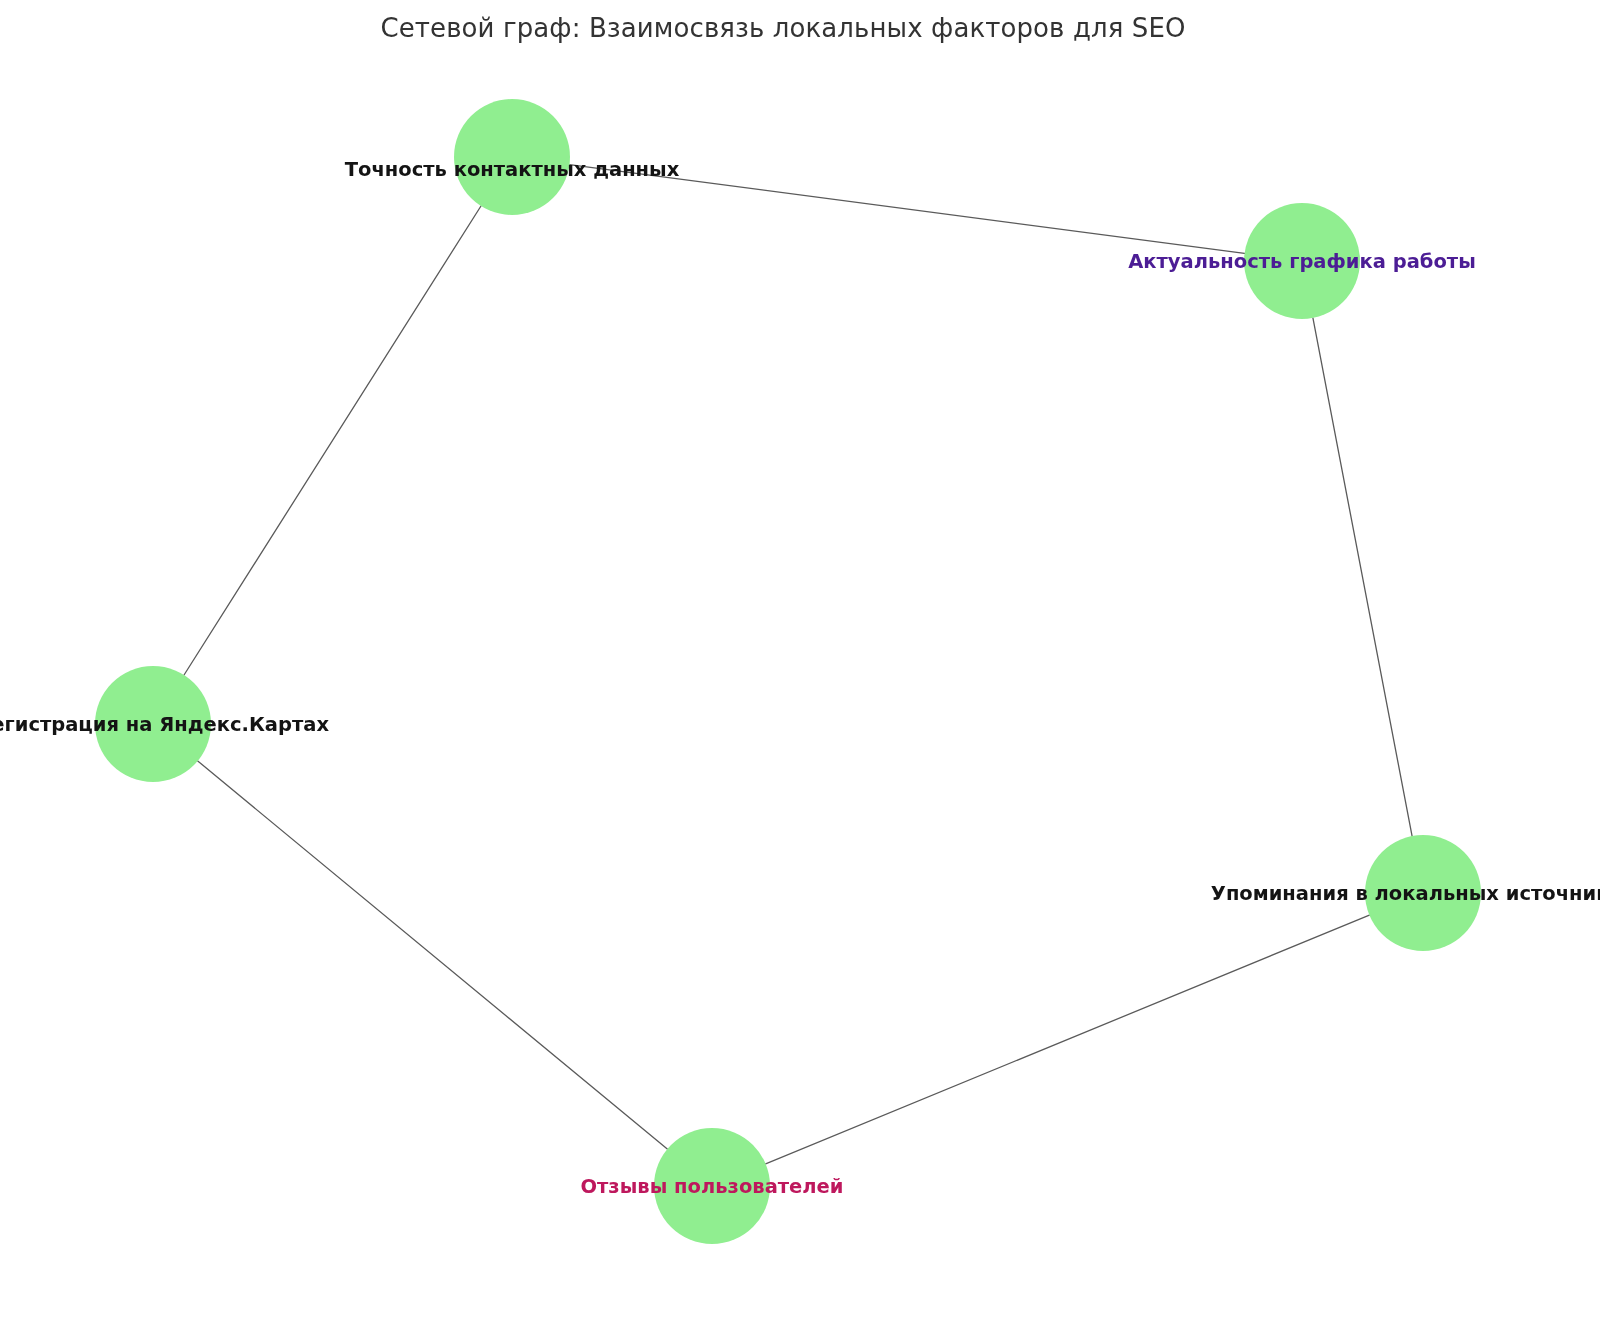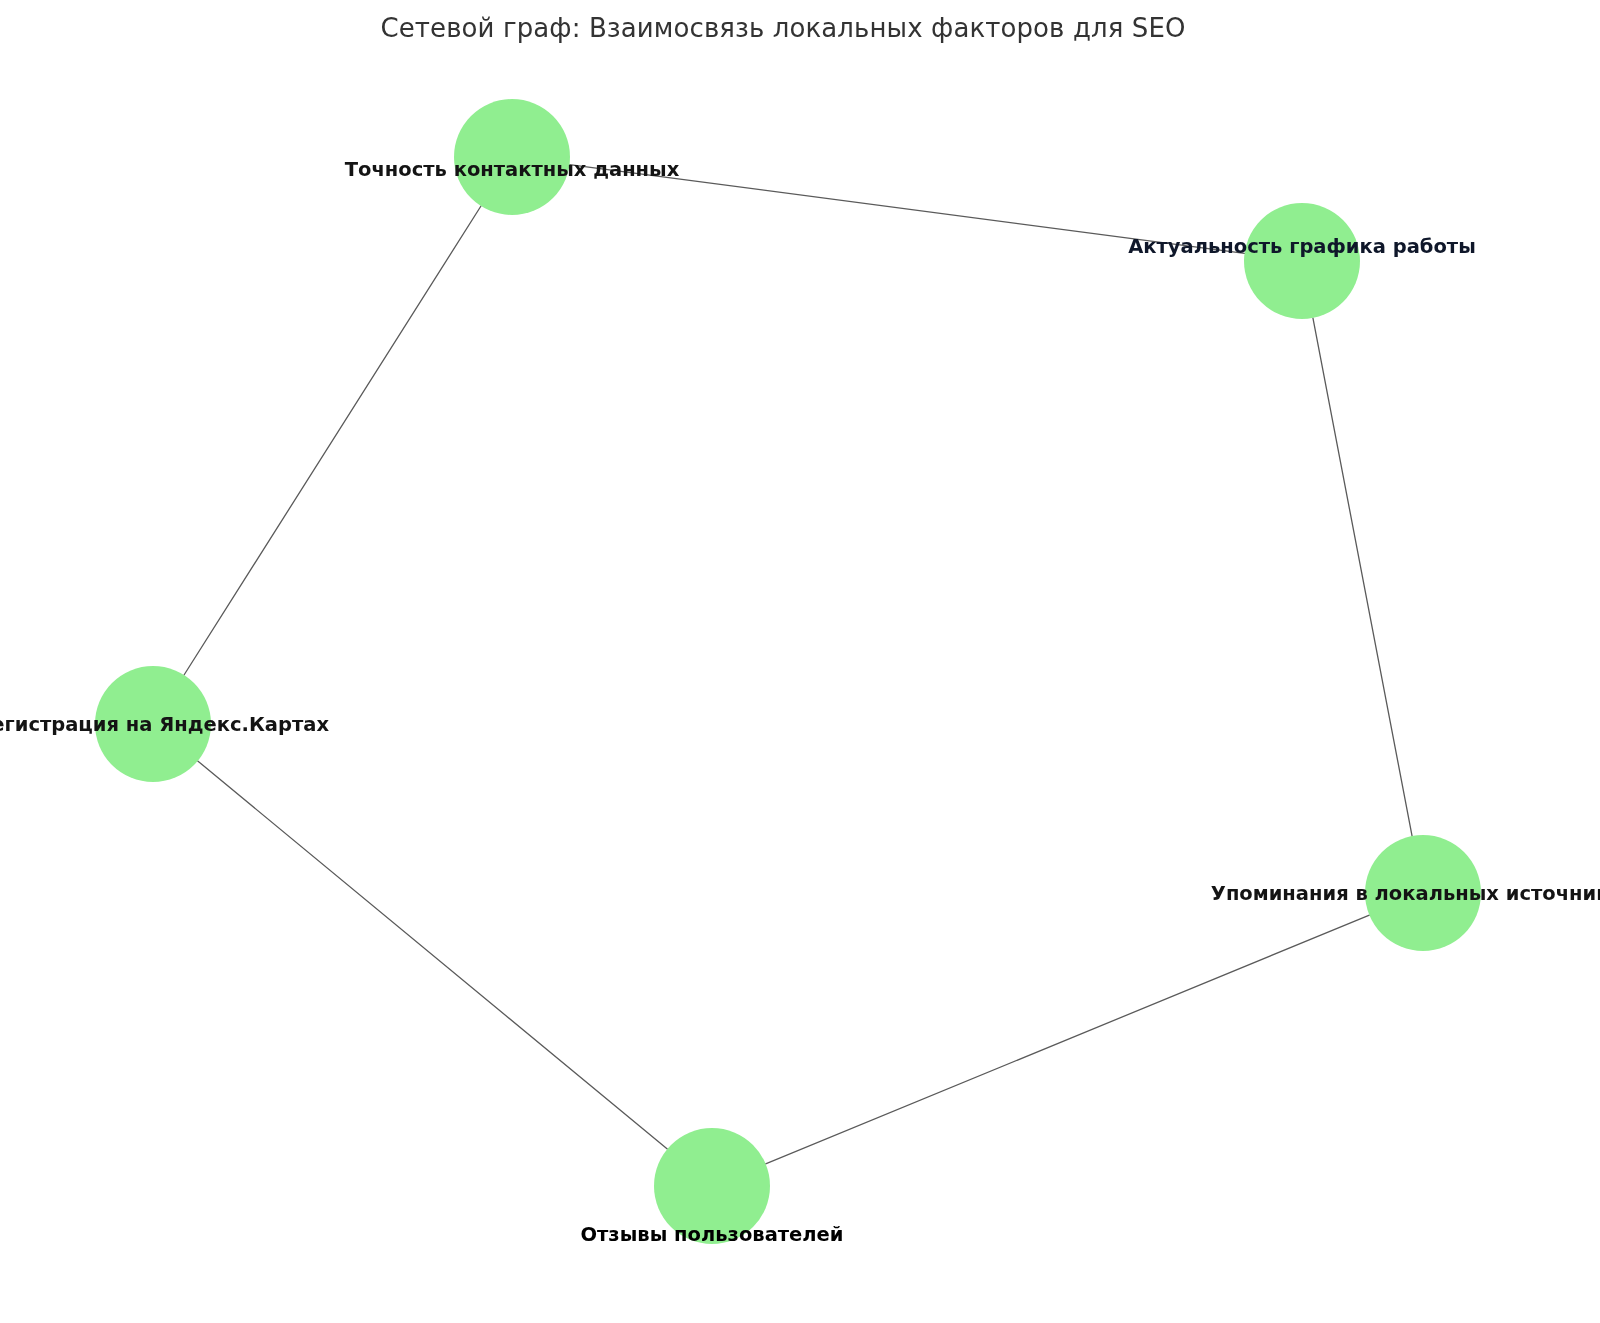--- a/index.html
+++ b/index.html
@@ -67,19 +67,19 @@
       <line x1="765.6250795843148" y1="1163.9013385116677" x2="1369.3749204156852" y2="915.0986614883323" stroke="#5a5a5a" stroke-width="1.3" stroke-linecap="round"></line>
     </svg>
 
   <div id="node-layer">
       <div class="graph-node" title="Точность контактных данных" style="left: 512px; top: 157px; width: 116px; height: 116px; background: rgb(144, 238, 144);"></div>
       <div class="graph-node" title="Актуальность графика работы" style="left: 1302px; top: 261px; width: 116px; height: 116px; background: rgb(144, 238, 144);"></div>
       <div class="graph-node" title="Регистрация на Яндекс.Картах" style="left: 153px; top: 724px; width: 116px; height: 116px; background: rgb(144, 238, 144);"></div>
       <div class="graph-node" title="Упоминания в локальных источниках" style="left: 1423px; top: 893px; width: 116px; height: 116px; background: rgb(144, 238, 144);"></div>
       <div class="graph-node" title="Отзывы пользователей" style="left: 712px; top: 1186px; width: 116px; height: 116px; background: rgb(144, 238, 144);"></div>
       <div class="node-label" style="left: 512px; top: 169px; color: rgb(20, 20, 20);">Точность контактных данных</div>
-      <div class="node-label" style="left: 1302px; top: 246px; color: #0f172a;">Актуальность графика работы</div>
+      <div class="node-label" style="left: 1302px; top: 261px; color: #4c1d95;">Актуальность графика работы</div>
       <div class="node-label" style="left: 153px; top: 724px; color: rgb(20, 20, 20);">Регистрация на Яндекс.Картах</div>
       <div class="node-label" style="left: 1423px; top: 893px; color: rgb(20, 20, 20);">Упоминания в локальных источниках</div>
-      <div class="node-label" style="left: 712px; top: 1186px; color: #000000; margin-top: 48px;">Отзывы пользователей</div>
+      <div class="node-label" style="left: 712px; top: 1186px; color: #be185d;">Отзывы пользователей</div>
     </div>
 
 </div>
 
 </body></html>

